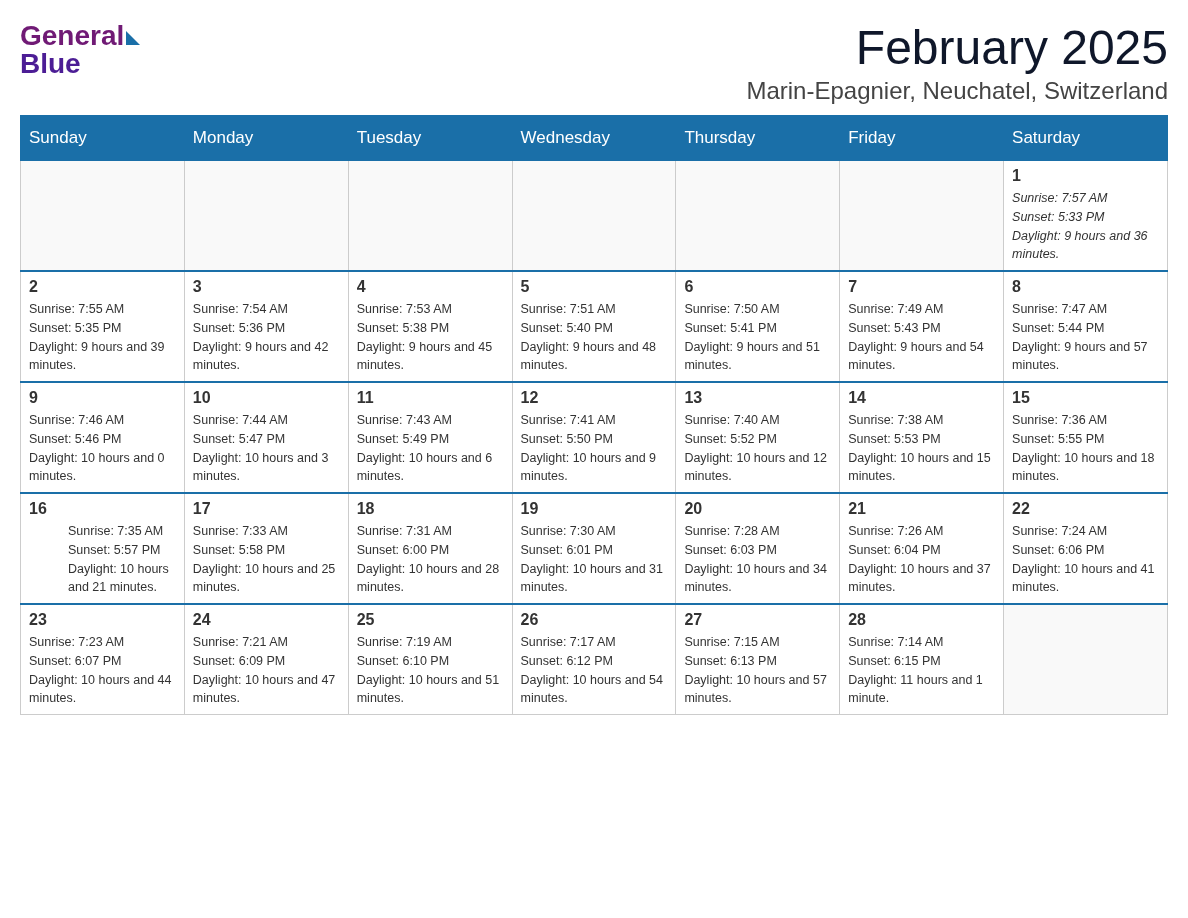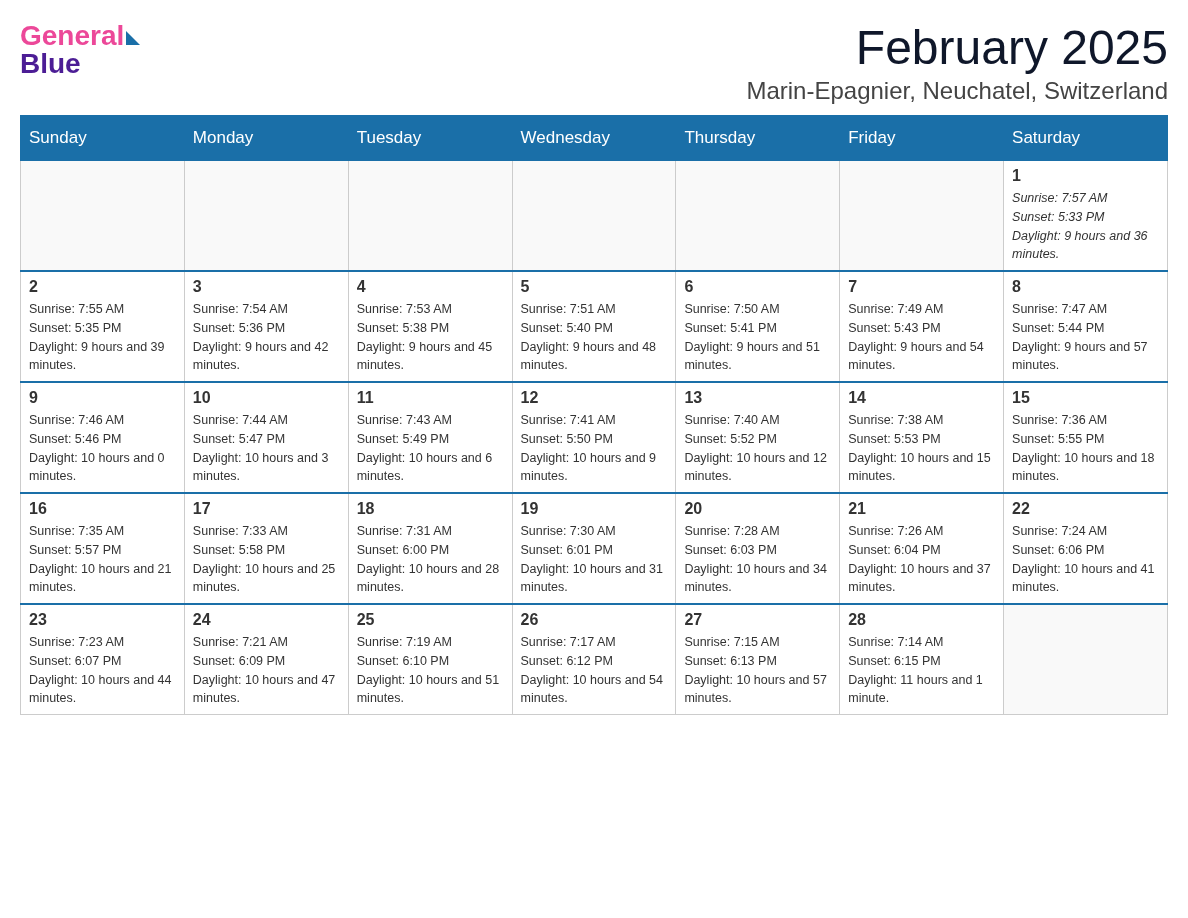--- a/index.html
+++ b/index.html
@@ -21,21 +21,21 @@
       flex-direction: column;
       align-items: flex-start;
     }
     .logo-text {
       font-size: 28px;
       font-weight: bold;
       color: #333;
       display: flex;
       align-items: center;
     }
-    .logo-general { color: #ec4899; }
+    .logo-general { color: #701a75; }
     .logo-arrow {
       width: 0;
       height: 0;
       border-left: 14px solid #1a6fa8;
       border-top: 14px solid transparent;
       border-bottom: 0px solid transparent;
       display: inline-block;
       margin-left: 2px;
       margin-top: 4px;
     }
@@ -229,21 +229,21 @@
         <td>
           <span class="day-num">15</span>
           <div class="day-info" style="white-space: pre-line;">Sunrise: 7:36 AM
 Sunset: 5:55 PM
 Daylight: 10 hours and 18 minutes.</div>
         </td>
       </tr>
       <tr class="week-row">
         <td>
           <span class="day-num">16</span>
-          <div class="day-info" style="white-space: pre-line;">Sunrise: 7:35 AM
+          <div class="day-info" style="white-space: pre-line; margin-left: 39px;">Sunrise: 7:35 AM
 Sunset: 5:57 PM
 Daylight: 10 hours and 21 minutes.</div>
         </td>
         <td>
           <span class="day-num">17</span>
           <div class="day-info" style="white-space: pre-line;">Sunrise: 7:33 AM
 Sunset: 5:58 PM
 Daylight: 10 hours and 25 minutes.</div>
         </td>
         <td>

